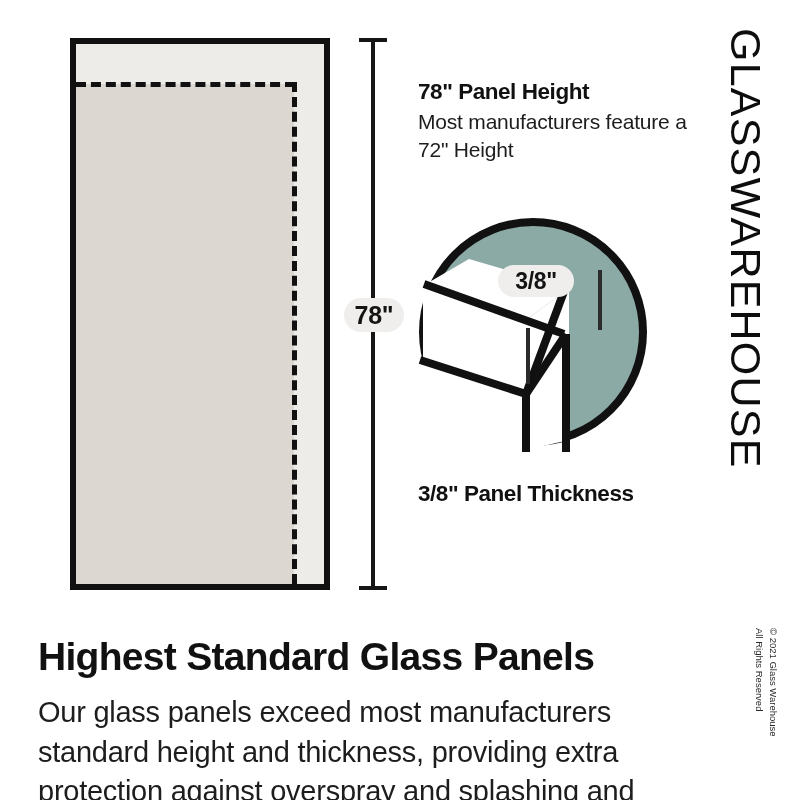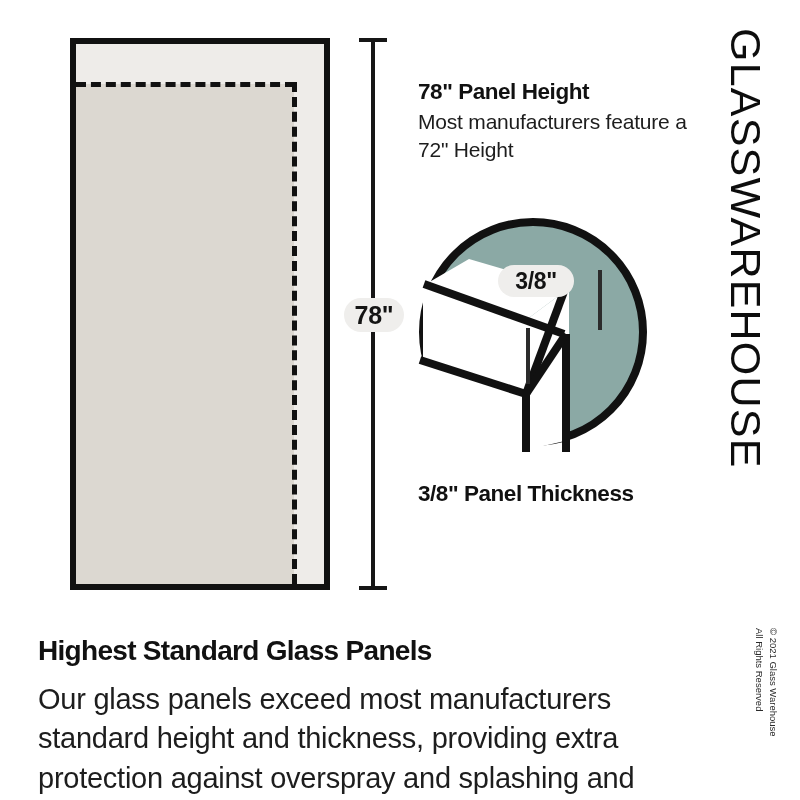--- a/index.html
+++ b/index.html
@@ -153,21 +153,21 @@
   }
 
   
   .bottom-block {
     position: absolute;
     left: 38px;
     top: 634px;
     width: 672px;
   }
   .bottom-title {
-    font-size: 28px;
+    font-size: 39px;
     font-weight: bold;
     letter-spacing: -0.7px;
     line-height: 1.2;
     margin: 0 0 12px 0;
     color: #111111;
   }
   .bottom-body {
     font-size: 29px;
     font-weight: 400;
     line-height: 1.37;

